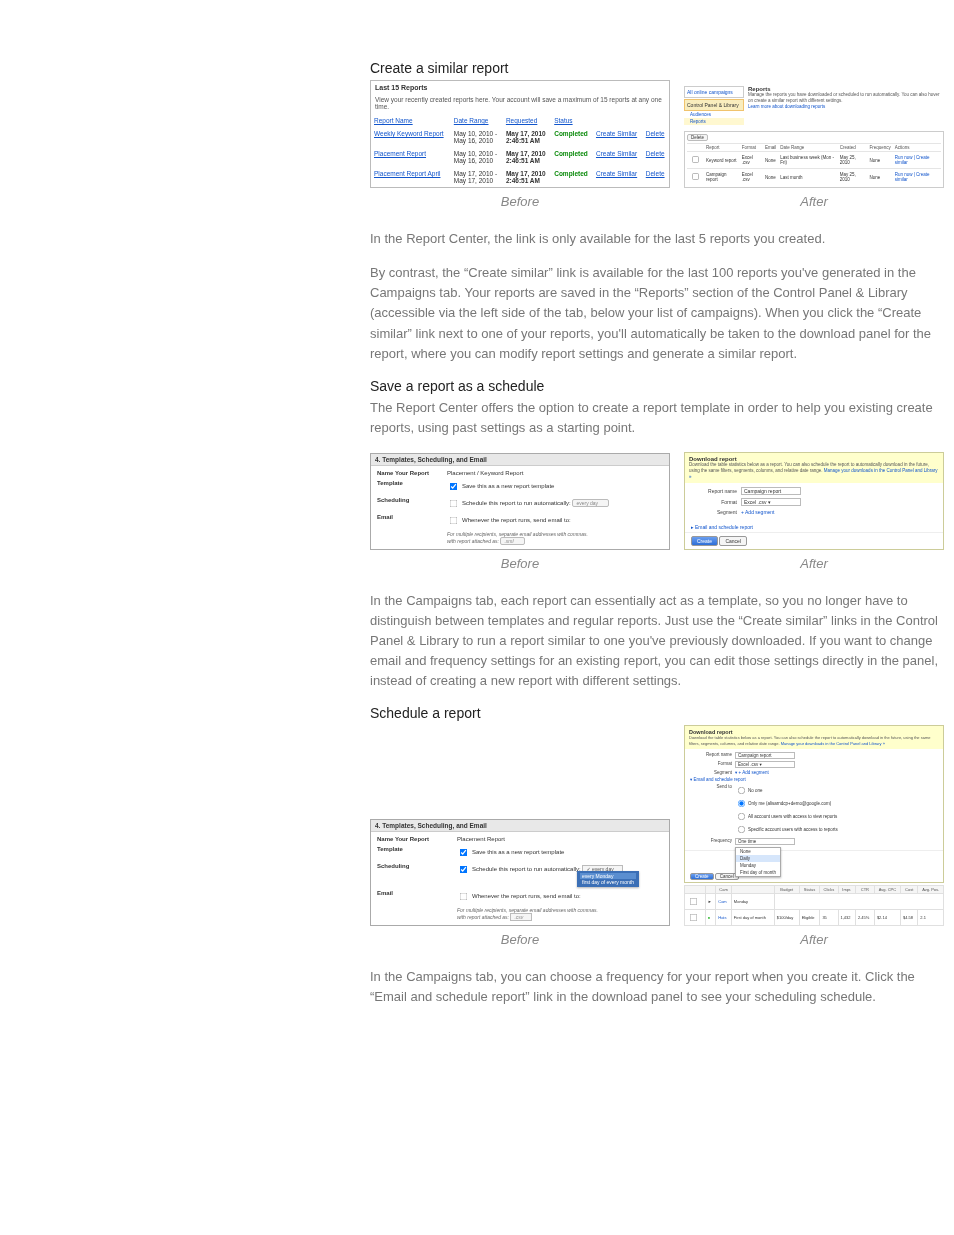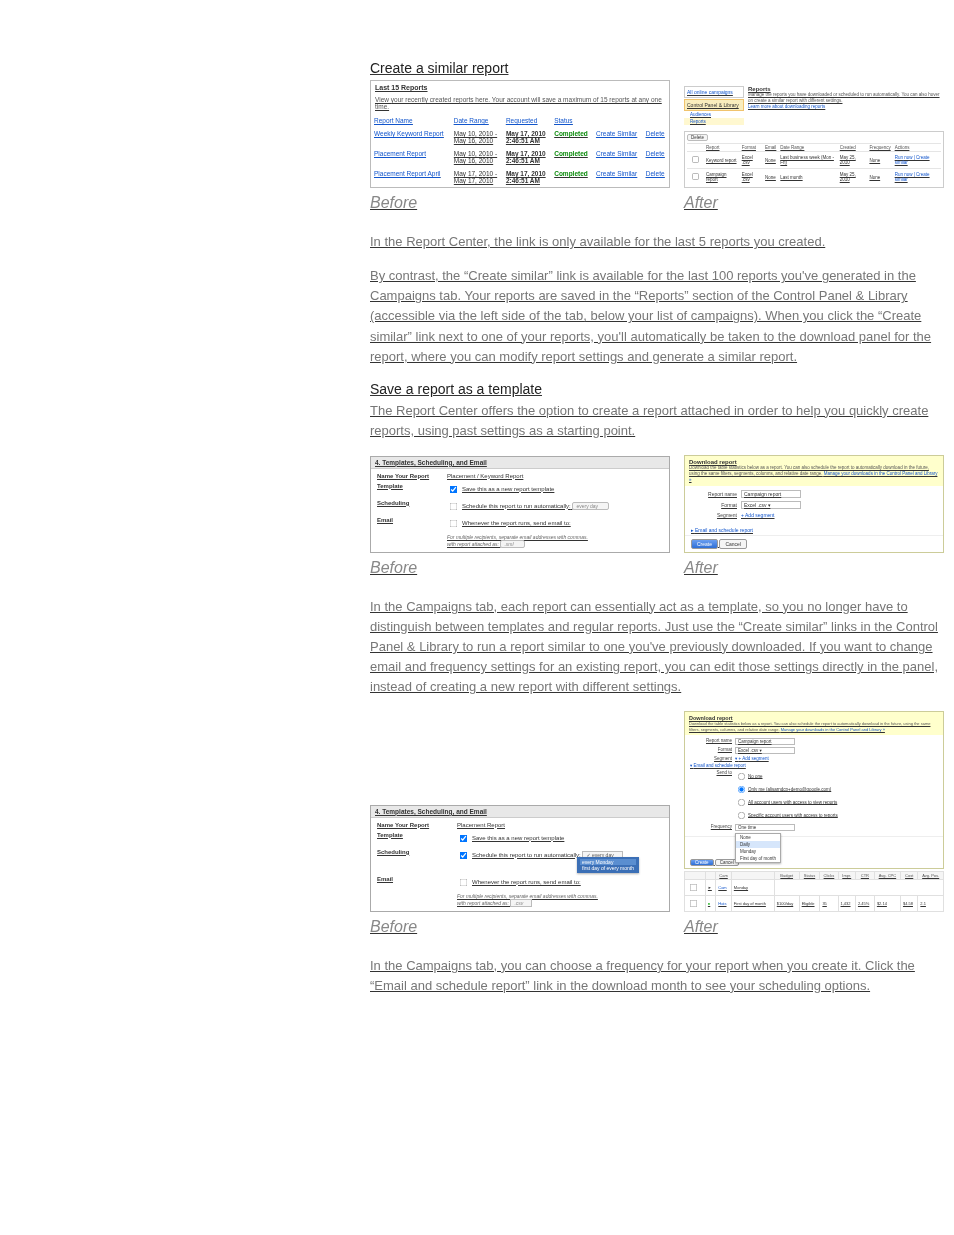--- a/index.html
+++ b/index.html
@@ -7,21 +7,20 @@
     font-family: Arial, Helvetica, sans-serif;
     background: #fff;
     color: #333;
     width: 954px;
     margin: 0 auto;
     padding: 60px 0;
   }
   .content {
     width: 580px;
     margin-left: 370px;
-    text-decoration: underline;
   }
   h3 {
     font-size: 14px;
     font-weight: 400;
     color: #222;
     margin-bottom: 4px;
   }
   p.body {
     font-size: 13px;
     line-height: 1.55;
@@ -33,24 +32,24 @@
     align-items: flex-end;
     gap: 14px;
     margin-bottom: 6px;
   }
   .caption-row {
     display: flex;
     gap: 14px;
     margin-bottom: 20px;
   }
   .caption {
-    font-size: 16px;
+    font-size: 13px;
     font-style: italic;
     color: #888;
-    text-align: left;
+    text-align: center;
   }
 
   
   .fig-last15 {
     width: 300px;
     border: 1px solid #bbb;
     font-size: 6.5px;
     color: #333;
   }
   .fig-last15 .hdr { font-weight: bold; padding: 3px 4px; font-size: 7px; }
@@ -278,22 +277,22 @@
   </div>
 </div>
 <div class="caption-row">
   <div class="caption" style="width:300px">Before</div>
   <div class="caption" style="width:260px">After</div>
 </div>
 
 <p class="body">In the Report Center, the link is only available for the last 5 reports you created.</p>
 <p class="body">By contrast, the “Create similar” link is available for the last 100 reports you've generated in the Campaigns tab. Your reports are saved in the “Reports” section of the Control Panel &amp; Library (accessible via the left side of the tab, below your list of campaigns). When you click the “Create similar” link next to one of your reports, you'll automatically be taken to the download panel for the report, where you can modify report settings and generate a similar report.</p>
 
-<h3>Save a report as a template</h3>
-<p class="body">The Report Center offers the option to create a report attached in order to help you quickly create reports, using past settings as a starting point.</p>
+<h3>Save a report as a schedule</h3>
+<p class="body">The Report Center offers the option to create a report template in order to help you existing create reports, using past settings as a starting point.</p>
 
 <div class="figpair">
 
   <div class="fig-templates">
     <div class="bar">4. Templates, Scheduling, and Email</div>
     <div class="body">
       <div class="frow">
         <div class="lbl">Name Your Report</div>
         <div class="val">Placement / Keyword Report</div>
       </div>
@@ -340,20 +339,21 @@
     </div>
   </div>
 </div>
 <div class="caption-row">
   <div class="caption" style="width:300px">Before</div>
   <div class="caption" style="width:260px">After</div>
 </div>
 
 <p class="body">In the Campaigns tab, each report can essentially act as a template, so you no longer have to distinguish between templates and regular reports. Just use the “Create similar” links in the Control Panel &amp; Library to run a report similar to one you've previously downloaded. If you want to change email and frequency settings for an existing report, you can edit those settings directly in the panel, instead of creating a new report with different settings.</p>
 
+<h3>Schedule a report</h3>
 
 <div class="figpair">
 
   <div class="fig-sched">
     <div class="bar">4. Templates, Scheduling, and Email</div>
     <div class="body">
       <div class="frow">
             <div class="lbl">Name Your Report</div>
             <div class="val">Placement Report</div>
           </div>
@@ -467,15 +467,15 @@
       </tr>
     </tbody>
         </table>
   </div>
 </div>
 <div class="caption-row">
   <div class="caption" style="width:300px">Before</div>
   <div class="caption" style="width:260px">After</div>
 </div>
 
-<p class="body">In the Campaigns tab, you can choose a frequency for your report when you create it. Click the “Email and schedule report” link in the download month to see your scheduling options.</p>
+<p class="body">In the Campaigns tab, you can choose a frequency for your report when you create it. Click the “Email and schedule report” link in the download panel to see your scheduling schedule.</p>
 
 </div>
 
 </body></html>

